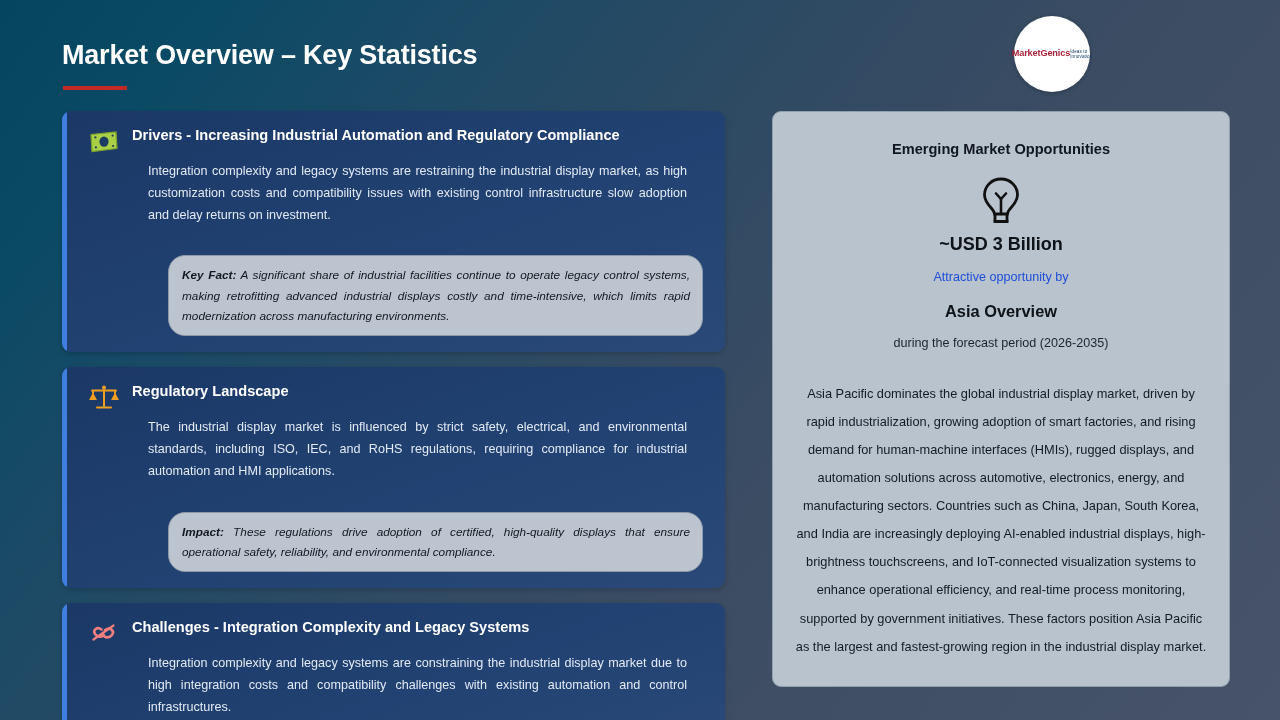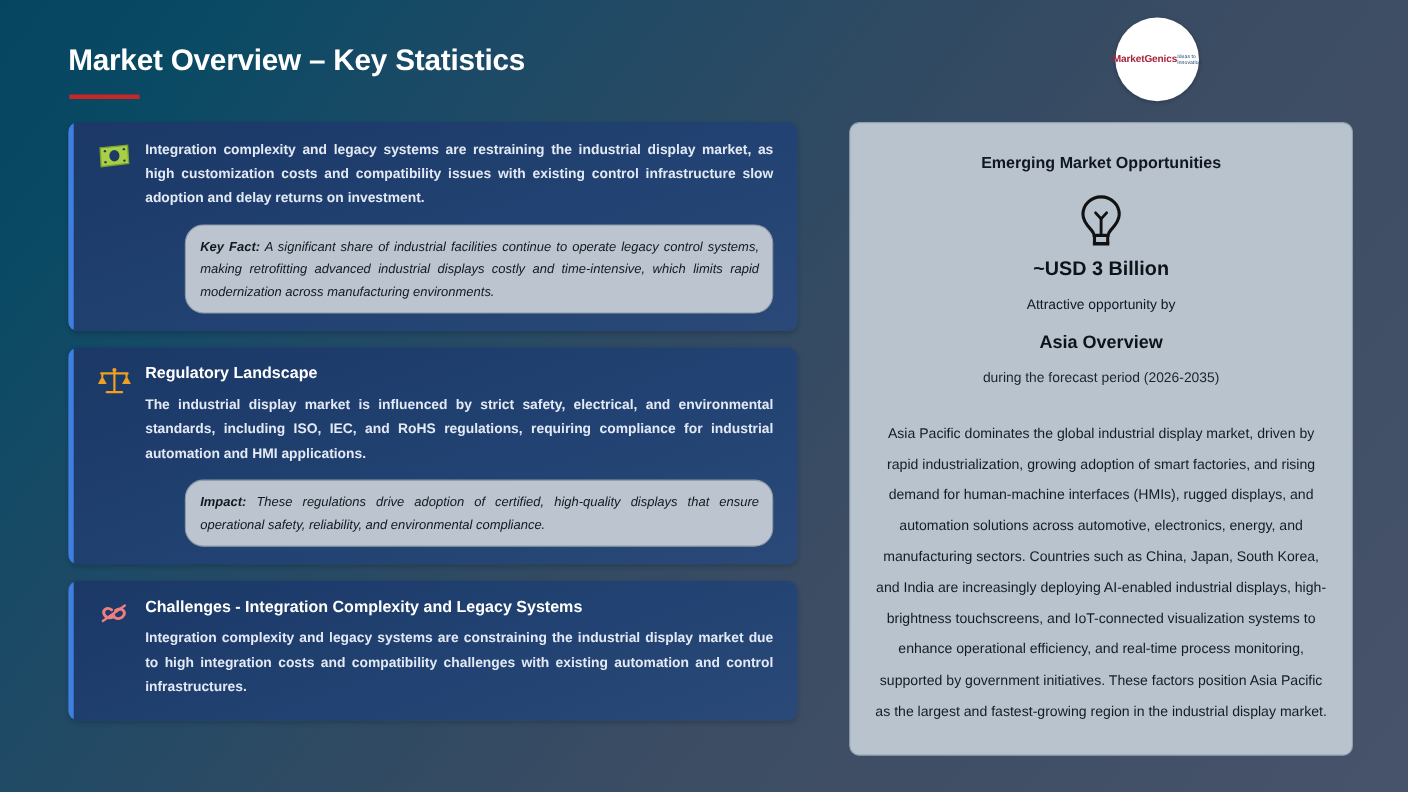--- a/index.html
+++ b/index.html
@@ -128,22 +128,21 @@
     color: #ffffff;
     line-height: 1.25;
     margin: 1px 0 8px 0;
   }
   .card-text {
     font-size: 12.6px;
     color: #e3eaf5;
     line-height: 1.75;
     text-align: justify;
     text-justify: inter-word;
-    margin: 0;
-    font-weight: bold;
+    margin: 16px;
   }
   .note-box {
     margin: 13px 0 0 80px;
     background: #bcc5cf;
     border: 1px solid #8d99a8;
     border-radius: 17px;
     padding: 9px 12px 9px 13px;
     font-style: italic;
   }
   .note-text {
@@ -187,21 +186,21 @@
     justify-content: center;
   }
   .panel-value {
     font-size: 18px;
     font-weight: bold;
     color: #0d1319;
     margin: 6px 0 0 0;
   }
   .panel-sub {
     font-size: 12.6px;
-    color: #0f172a;
+    color: #1d4ed8;
     margin: 15px 0 0 0;
   }
   .panel-region {
     font-size: 16.4px;
     font-weight: bold;
     color: #0d1319;
     margin: 18px 0 0 0;
   }
   .panel-period {
     font-size: 12.6px;
@@ -249,20 +248,21 @@
           <svg width="30" height="26" viewBox="0 0 30 26">
             <path d="M2 5.5 L27 3 L28 19.5 L3 22.5 Z" fill="#a8cf45" stroke="#7ca32c" stroke-width="1.2"></path>
             <ellipse cx="15" cy="12.6" rx="4.6" ry="5.2" fill="#1c3c63"></ellipse>
             <circle cx="6.4" cy="8.4" r="1.1" fill="#1c3c63"></circle>
             <circle cx="23.6" cy="6.6" r="1.1" fill="#1c3c63"></circle>
             <circle cx="6.9" cy="18.4" r="1.1" fill="#1c3c63"></circle>
             <circle cx="24.1" cy="17.0" r="1.1" fill="#1c3c63"></circle>
           </svg>
         </div>
         <div class="card-body-col">
+          <div class="card-title">Drivers - Increasing Industrial Automation and Regulatory Compliance</div>
           <p class="card-text">Integration complexity and legacy systems are restraining the industrial display market, as high customization costs and compatibility issues with existing control infrastructure slow adoption and delay returns on investment.</p>
         </div>
       </div>
       <div class="note-box">
         <p class="note-text"><span class="note-label">Key Fact:</span><span> A significant share of industrial facilities continue to operate legacy control systems, making retrofitting advanced industrial displays costly and time-intensive, which limits rapid modernization across manufacturing environments.</span></p>
       </div>
     </div>
   </div>
 
   <div class="card">

